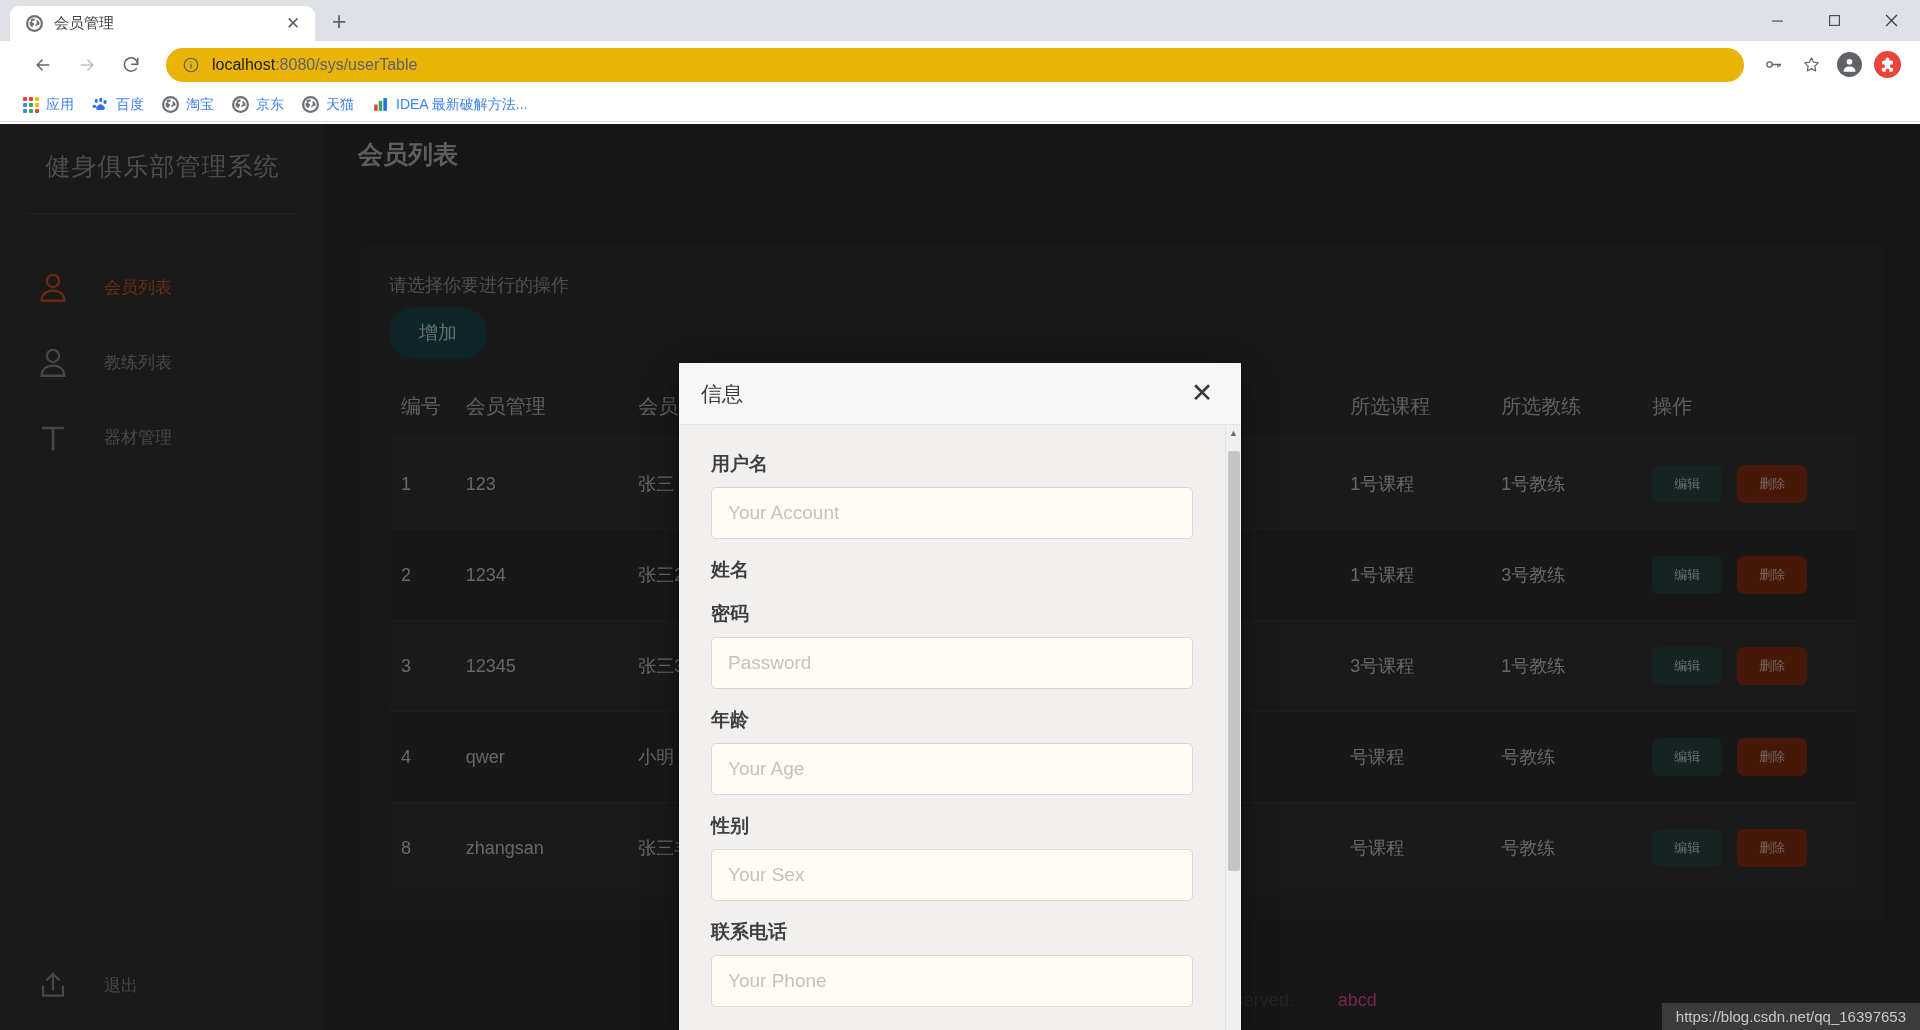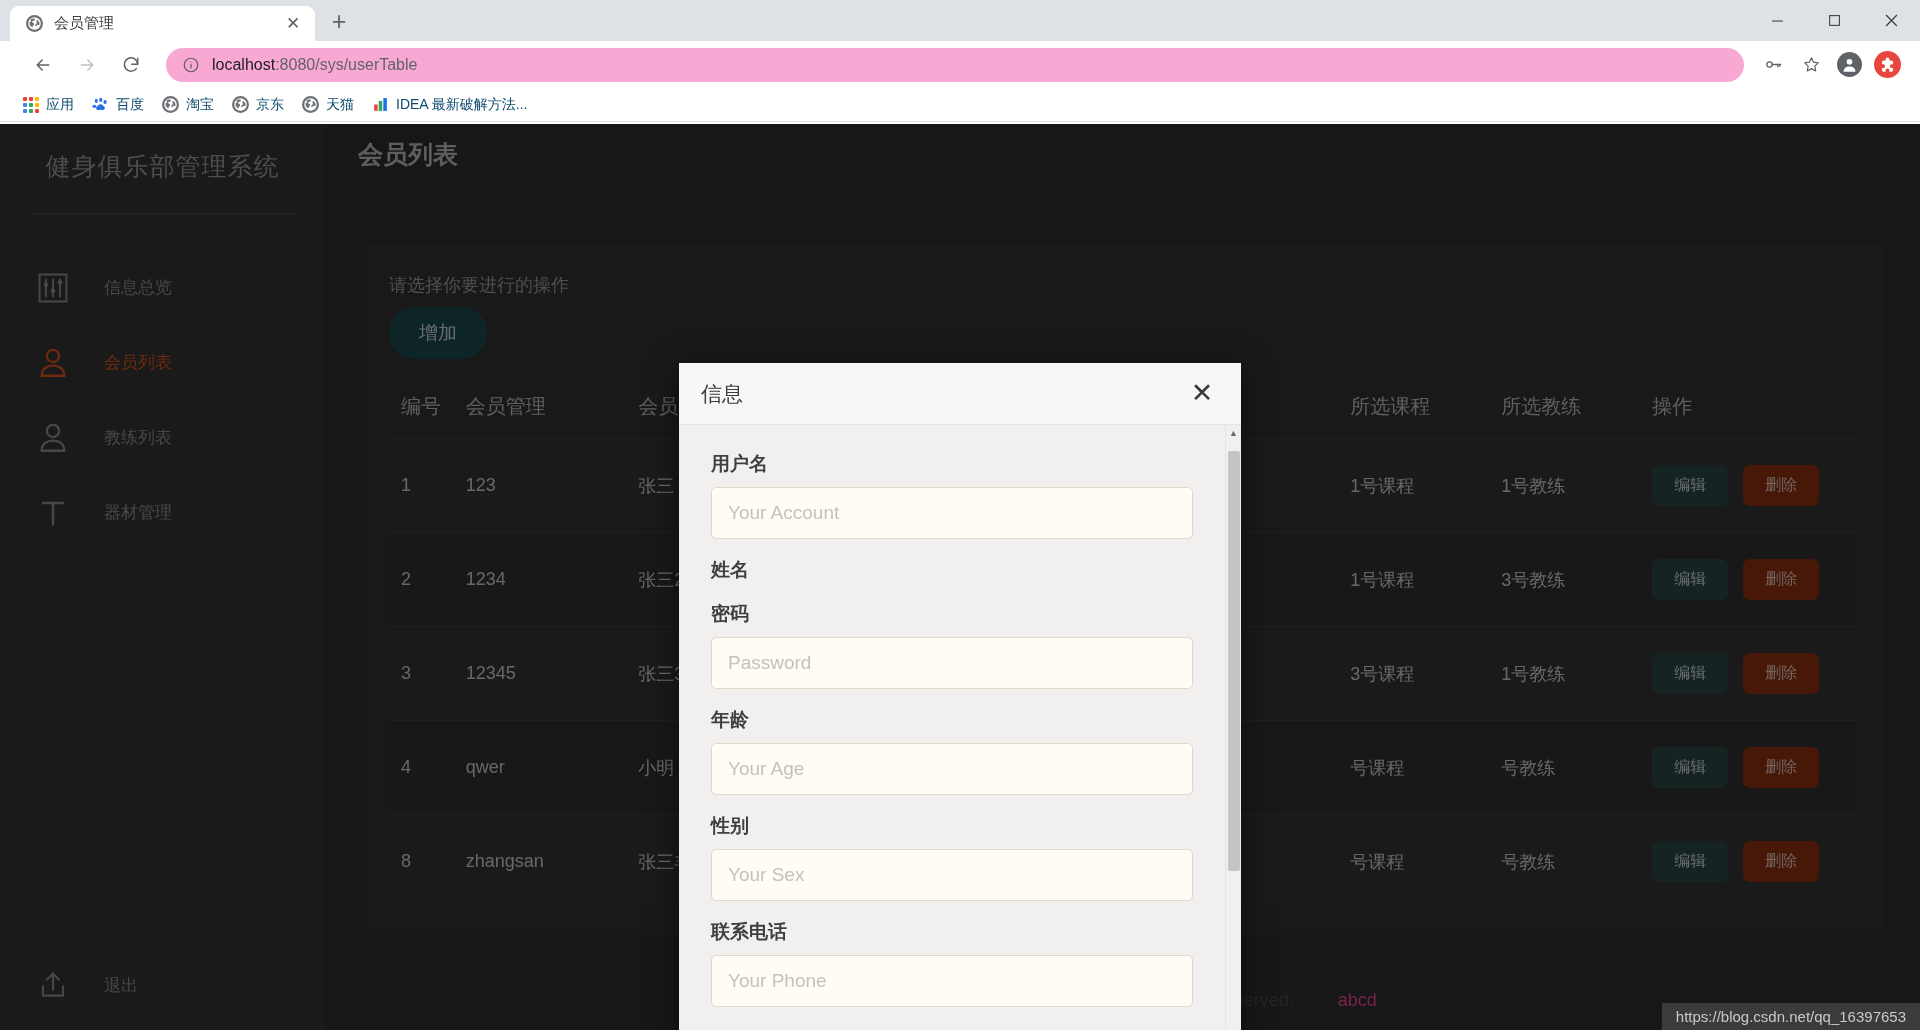--- a/index.html
+++ b/index.html
@@ -58,21 +58,21 @@
   }
   .nav-btn {
     width: 34px; height: 34px; margin-right: 10px;
     display: flex; align-items: center; justify-content: center;
     color: #5f6368;
   }
   .nav-btn.first { margin-left: 10px; }
   .nav-btn svg { width: 20px; height: 20px; }
   .nav-btn.disabled { color: #bdc1c6; }
   .omnibox {
-    flex: 1; height: 34px; background: #f9a8d4; border-radius: 18px;
+    flex: 1; height: 34px; background: #eab308; border-radius: 18px;
     display: flex; align-items: center; padding: 12px 16px; margin: 0 8px;
     position: relative;
   }
   .omnibox .info-icon {
     width: 18px; height: 18px; color:#5f6368; flex: 0 0 auto;
     display:flex;align-items:center;justify-content:center;
   }
   .omnibox .url {
     font-size: 16px; color: #5f6368; margin-left: 12px;
     white-space: nowrap; font-family: "Liberation Sans", sans-serif;
@@ -96,21 +96,21 @@
 
   .bookmarks {
     height: 34px; background: #ffffff; display: flex; align-items: center;
     padding: 0 14px; border-bottom: 1px solid #dadce0;
   }
   .bm {
     display: flex; align-items: center; height: 26px; padding: 0 8px;
     margin-right: 2px; border-radius: 4px;
   }
   .bm .bm-ico { width: 17px; height: 17px; flex: 0 0 auto; display:flex;align-items:center;justify-content:center;}
-  .bm .bm-label { font-size: 14px; color: #0c4a6e; margin-left: 7px; white-space: nowrap; text-align: right; }
+  .bm .bm-label { font-size: 14px; color: #3b82f6; margin-left: 7px; white-space: nowrap; text-align: right; }
   .apps-grid { display: grid; grid-template-columns: repeat(3,4px); grid-template-rows: repeat(3,4px); gap: 2px; }
   .apps-grid i { width: 4px; height: 4px; border-radius: 1px; display:block; }
   .globe-ico { width: 17px; height: 17px; border-radius: 50%; background: #6e7276; display:flex;align-items:center;justify-content:center; }
   .globe-ico svg { width: 15px; height: 15px; }
 
   
   .page {
     position: absolute; top: 124px; left: 0; right: 0; bottom: 0;
     background: #323232; overflow: hidden;
   }
@@ -190,21 +190,21 @@
   .col-age { width: 90px; }
   .col-sex { width: 90px; }
   .col-phone { width: 160px; }
   .col-addr { width: 160px; }
   .col-course { width: 140px; }
   .col-coach { width: 140px; }
   .col-ops { width: 200px; }
 
   .op-btn {
     display: inline-block; border: none; border-radius: 7px;
-    font-size: 16px; padding: 10px 22px; cursor: pointer; color: #cfd9da;
+    font-size: 13px; padding: 10px 22px; cursor: pointer; color: #cfd9da;
   }
   .op-edit { background: #2b4744; }
   .op-del { background: #8e2f10; color: #e5c6bb; margin-left: 10px; }
 
   .footer {
     position: absolute; left: 325px; right: 0; bottom: 0; height: 60px;
     display: flex; align-items: center; justify-content: center;
     color: #4a4a4a; font-size: 18px; z-index: 5;
   }
   .footer .link { color: #ec4899; margin-left: 44px; }
@@ -435,32 +435,20 @@
     </div>
   </div>
 
   <div class="page">
 
     <div class="sidebar">
       <div class="brand">健身俱乐部管理系统</div>
       <div class="brand-rule"></div>
 
       <div class="nav-list">
-        <div class="nav-item">
-          <span class="nav-ico">
-            <svg viewBox="0 0 24 24" fill="none" stroke="currentColor" stroke-width="1.4">
-                <rect x="2.5" y="2.5" width="19" height="19"></rect>
-                <path d="M7 6v12M12 6v12M17 6v12" stroke-linecap="round"></path>
-                <circle cx="7" cy="9.5" r="1.6" fill="currentColor" stroke="none"></circle>
-                <circle cx="12" cy="14" r="1.6" fill="currentColor" stroke="none"></circle>
-                <circle cx="17" cy="8" r="1.6" fill="currentColor" stroke="none"></circle>
-              </svg>
-          </span>
-          <span class="nav-label">信息总览</span>
-        </div>
 
         <div class="nav-item active">
           <span class="nav-ico">
             <svg viewBox="0 0 24 24" fill="none" stroke="currentColor" stroke-width="1.6">
                 <circle cx="12" cy="7" r="4.3"></circle>
                 <path d="M4 21c0-4.6 3.6-7.2 8-7.2s8 2.6 8 7.2z"></path>
               </svg>
           </span>
           <span class="nav-label">会员列表</span>
         </div>

